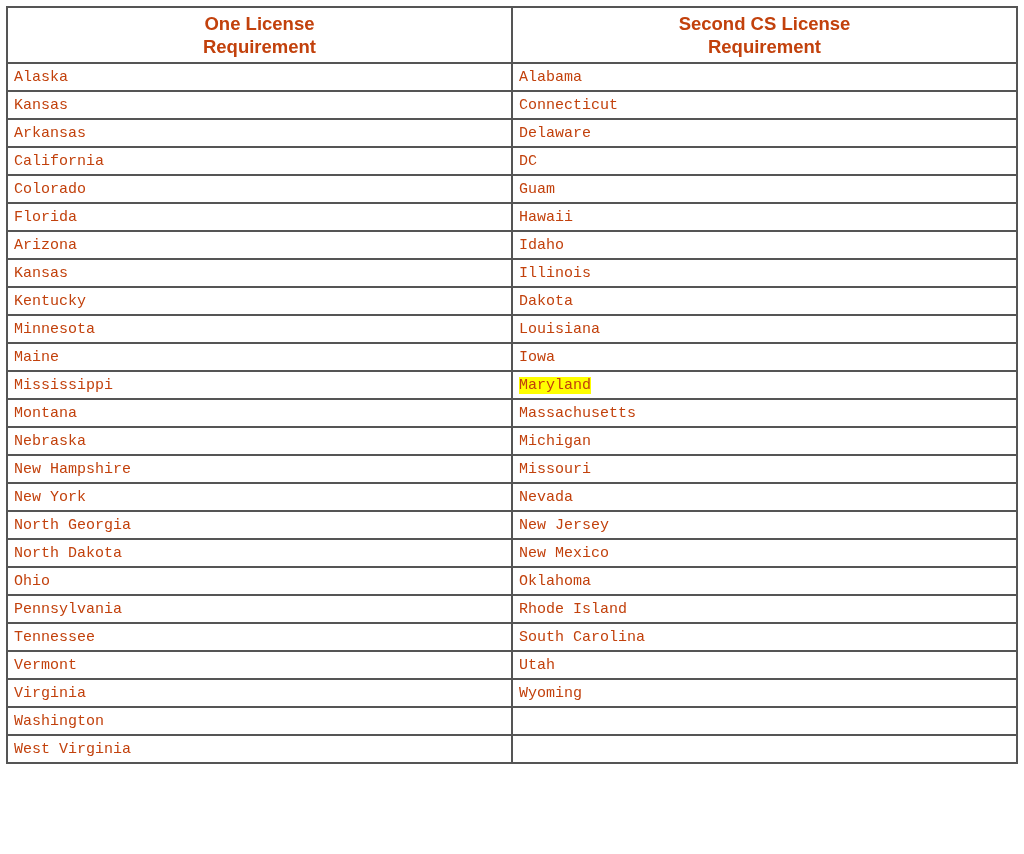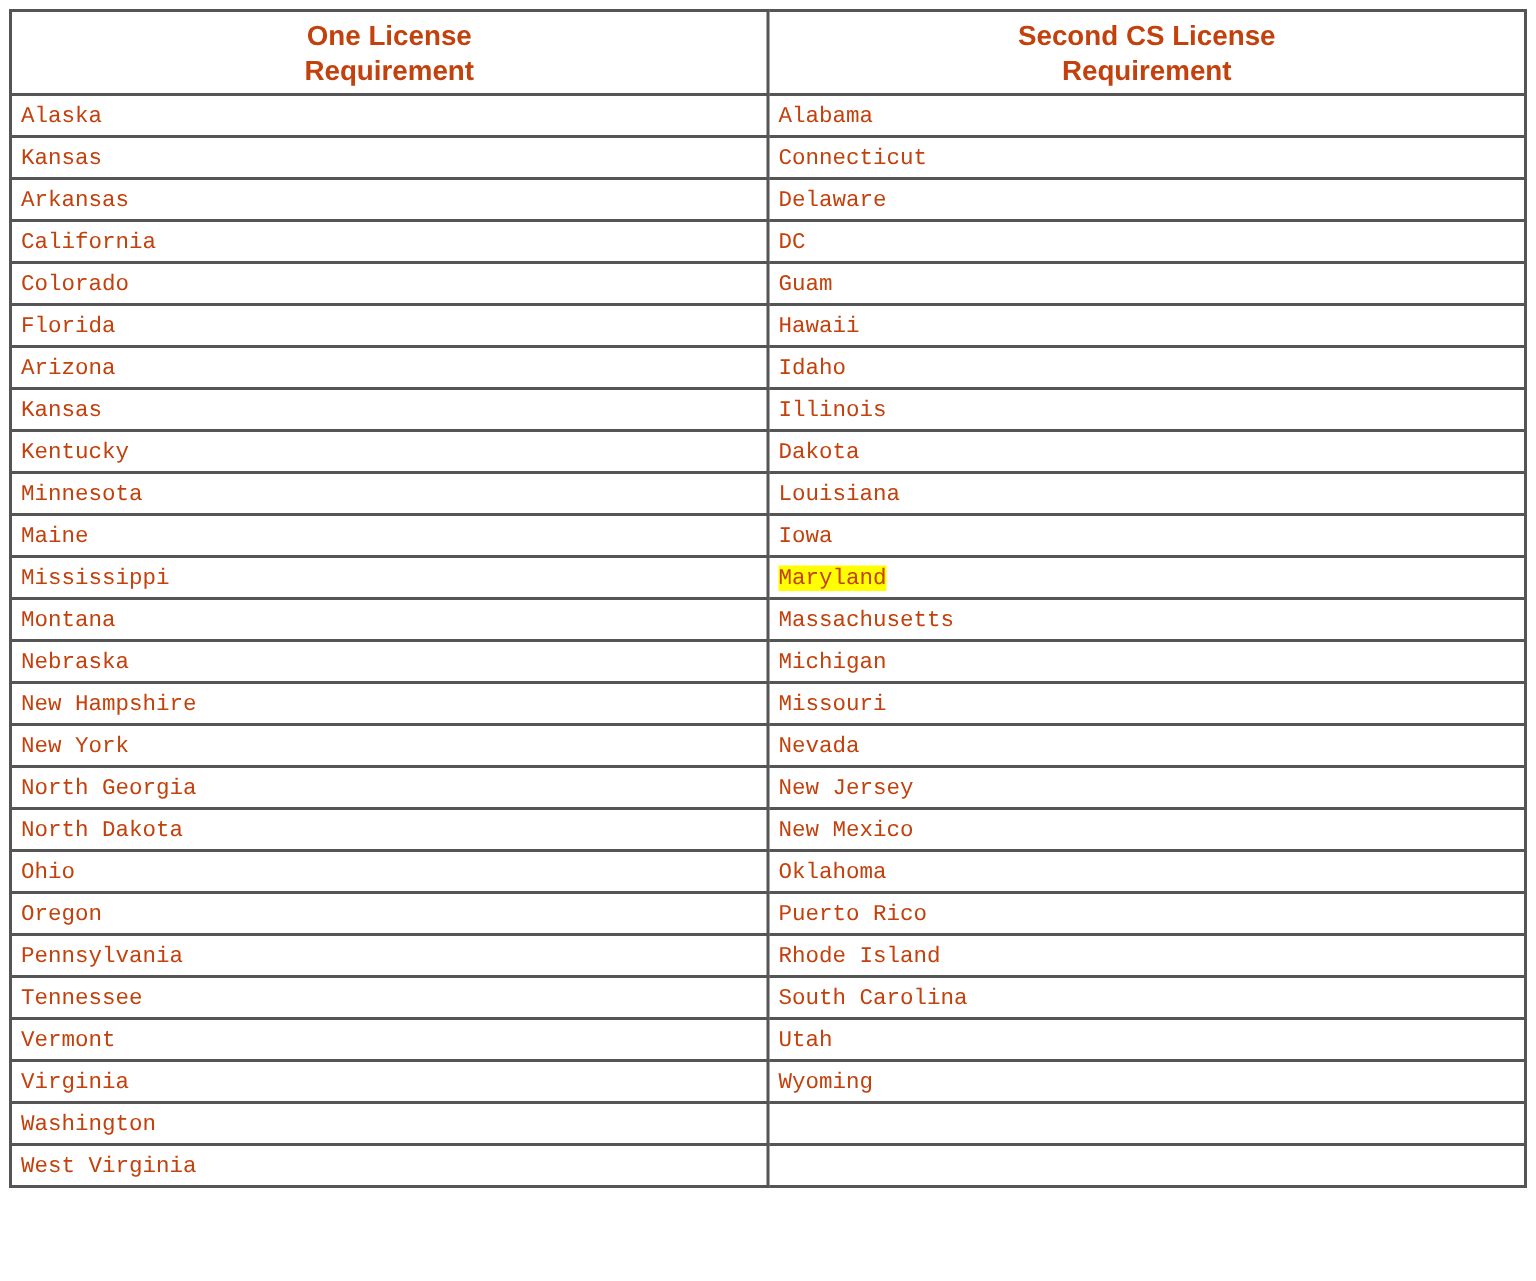--- a/index.html
+++ b/index.html
@@ -130,24 +130,20 @@
       </tr>
       <tr>
         <td>North Dakota</td>
         <td>New Mexico</td>
       </tr>
       <tr>
         <td>Ohio</td>
         <td>Oklahoma</td>
       </tr>
       <tr>
-        <td>Oregon</td>
-        <td>Puerto Rico</td>
-      </tr>
-      <tr>
         <td>Pennsylvania</td>
         <td>Rhode Island</td>
       </tr>
       <tr>
         <td>Tennessee</td>
         <td>South Carolina</td>
       </tr>
       <tr>
         <td>Vermont</td>
         <td>Utah</td>

